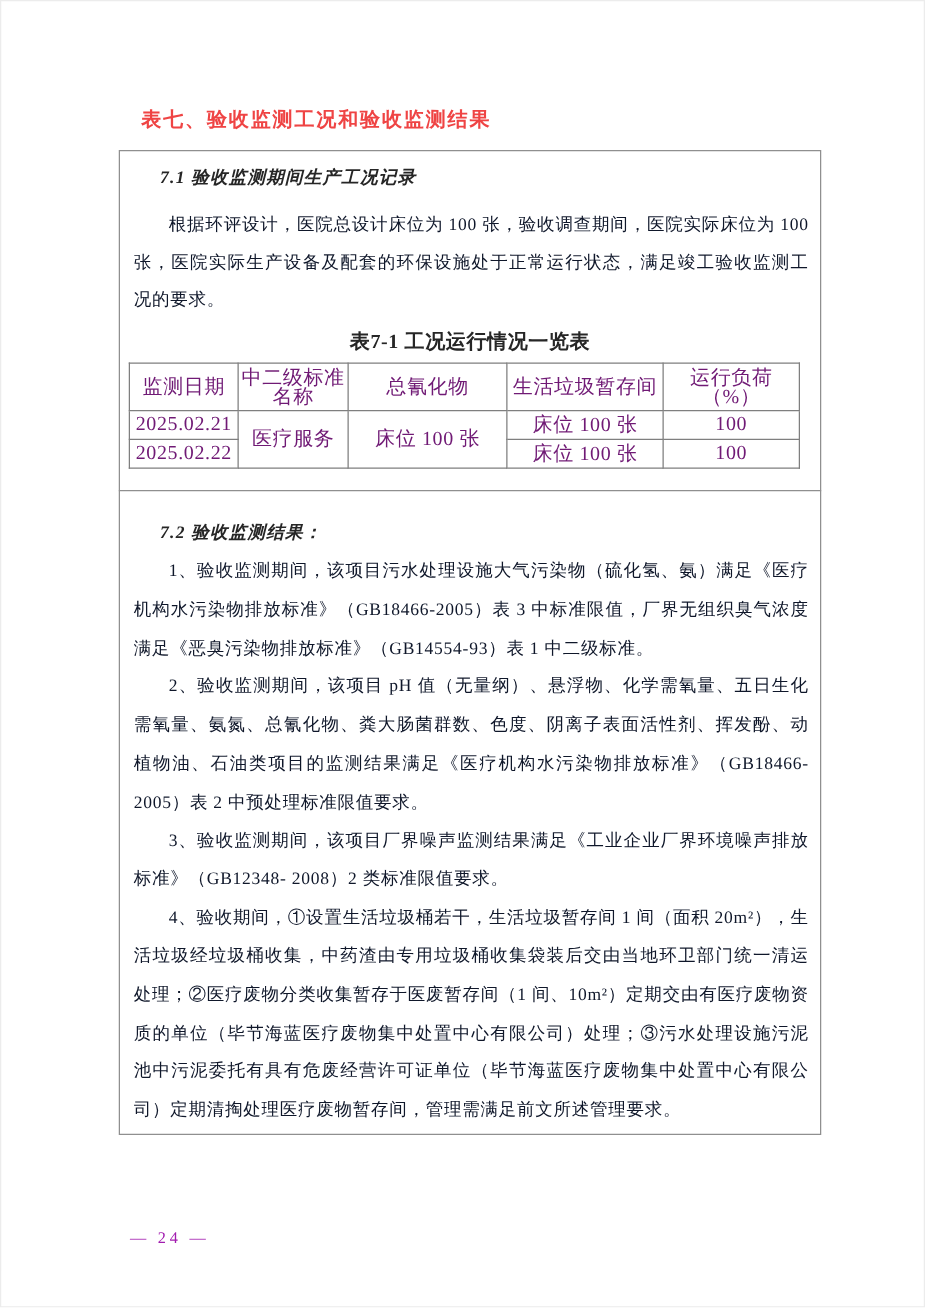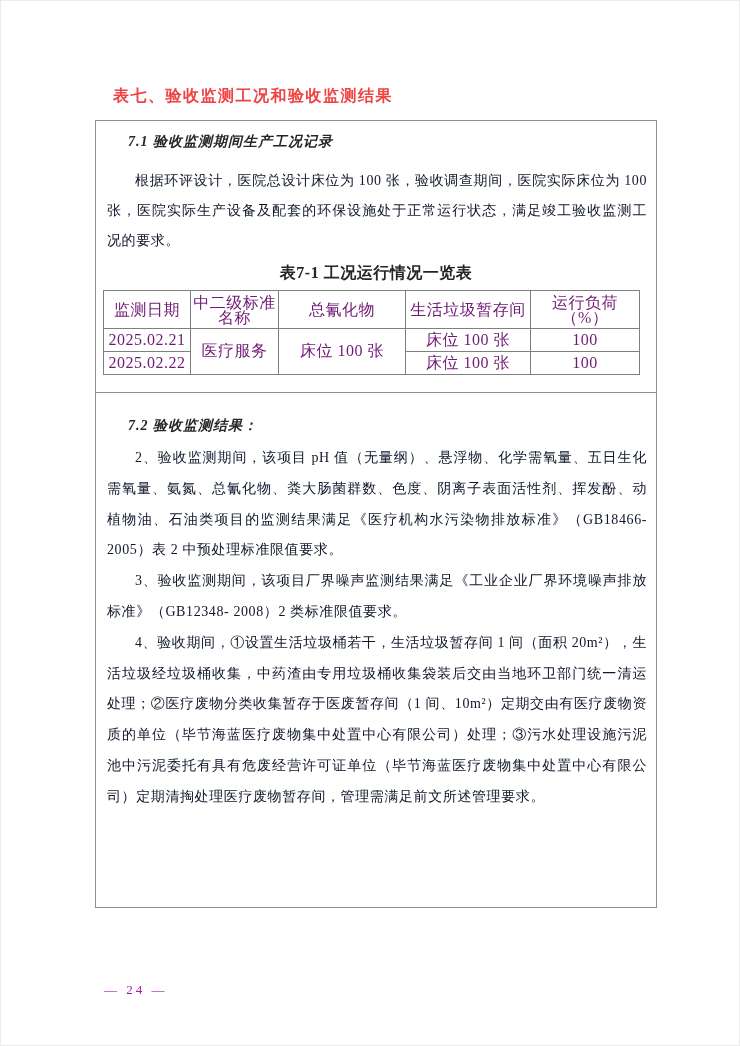--- a/index.html
+++ b/index.html
@@ -142,20 +142,21 @@
           <td>2025.02.22</td>
           <td>床位 100 张</td>
           <td>100</td>
         </tr>
       </tbody>
     </table>
   </section>
 
   <section class="box box-72">
     <div class="sec-heading">7.2 验收监测结果：</div>
+    <p class="body-text">1、验收监测期间，该项目污水处理设施大气污染物（硫化氢、氨）满足《医疗机构水污染物排放标准》（GB18466-2005）表 3 中标准限值，厂界无组织臭气浓度满足《恶臭污染物排放标准》（GB14554-93）表 1 中二级标准。</p>
     <p class="body-text">2、验收监测期间，该项目 pH 值（无量纲）、悬浮物、化学需氧量、五日生化需氧量、氨氮、总氰化物、粪大肠菌群数、色度、阴离子表面活性剂、挥发酚、动植物油、石油类项目的监测结果满足《医疗机构水污染物排放标准》（GB18466-2005）表 2 中预处理标准限值要求。</p>
     <p class="body-text">3、验收监测期间，该项目厂界噪声监测结果满足《工业企业厂界环境噪声排放标准》（GB12348- 2008）2 类标准限值要求。</p>
     <p class="body-text">4、验收期间，①设置生活垃圾桶若干，生活垃圾暂存间 1 间（面积 20m²），生活垃圾经垃圾桶收集，中药渣由专用垃圾桶收集袋装后交由当地环卫部门统一清运处理；②医疗废物分类收集暂存于医废暂存间（1 间、10m²）定期交由有医疗废物资质的单位（毕节海蓝医疗废物集中处置中心有限公司）处理；③污水处理设施污泥池中污泥委托有具有危废经营许可证单位（毕节海蓝医疗废物集中处置中心有限公司）定期清掏处理医疗废物暂存间，管理需满足前文所述管理要求。</p>
   </section>
 
   <div class="page-number">— 24 —</div>
 
 </div>
 
 </body></html>

